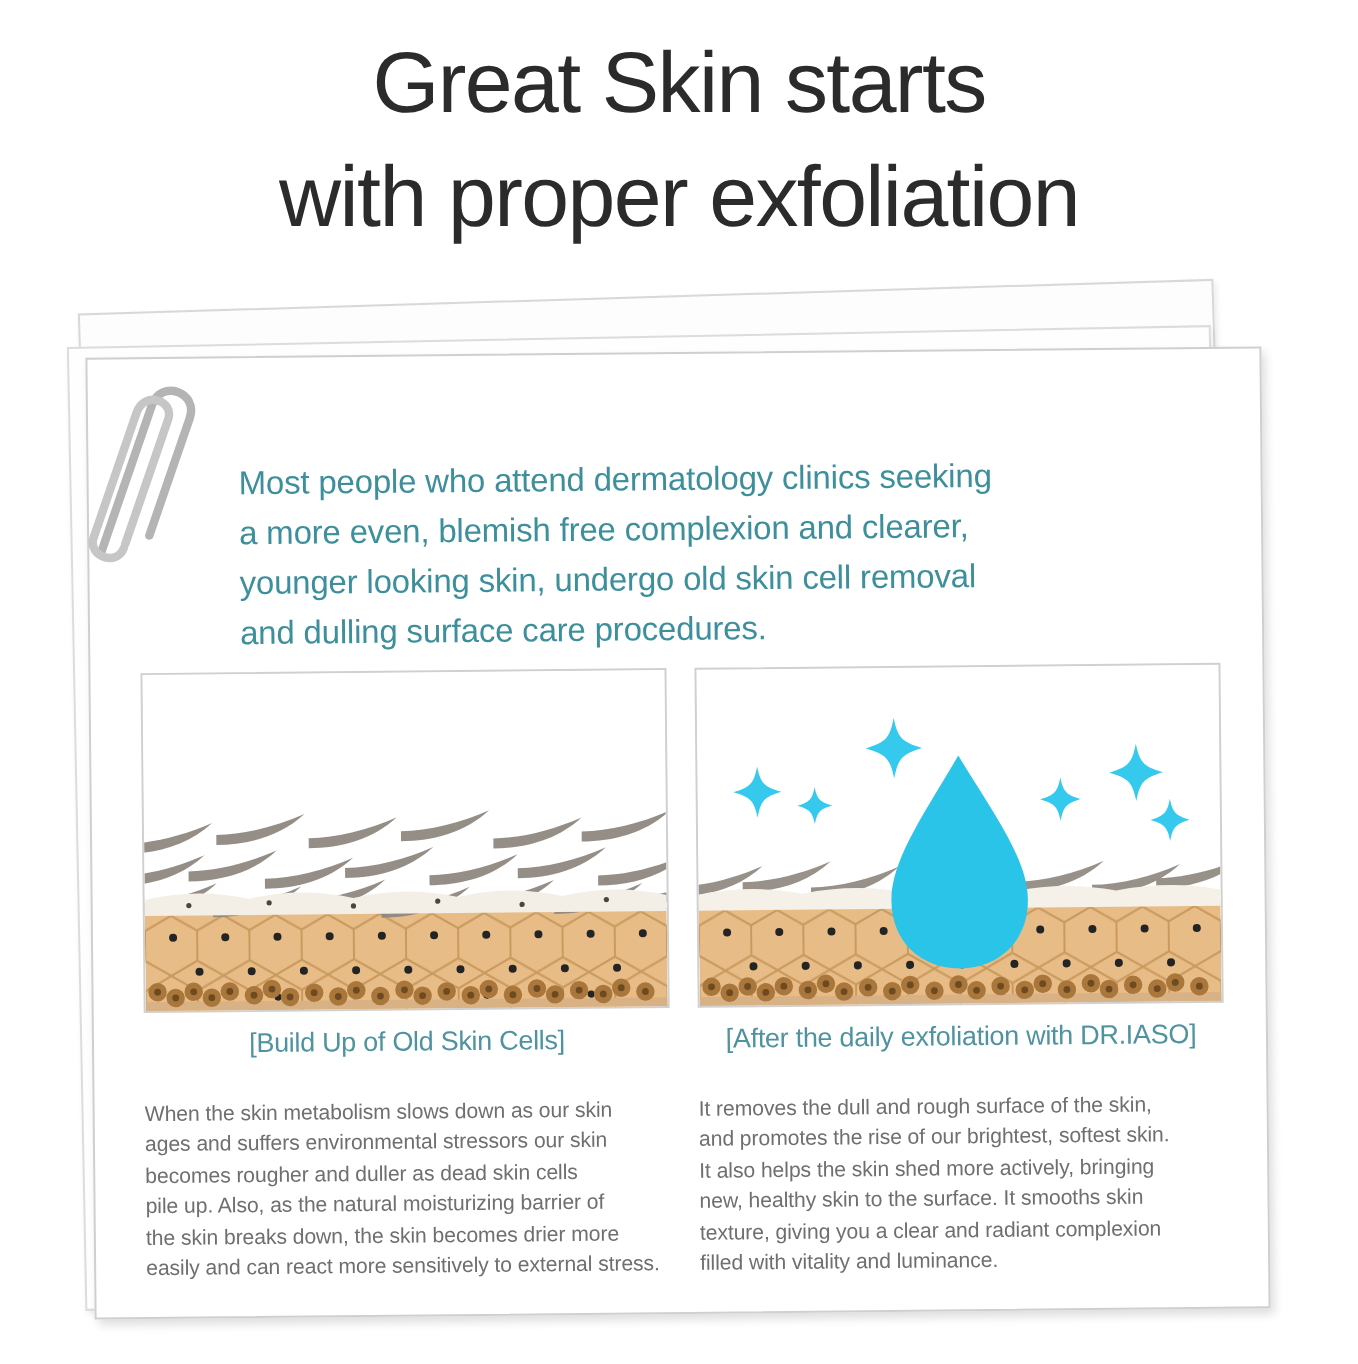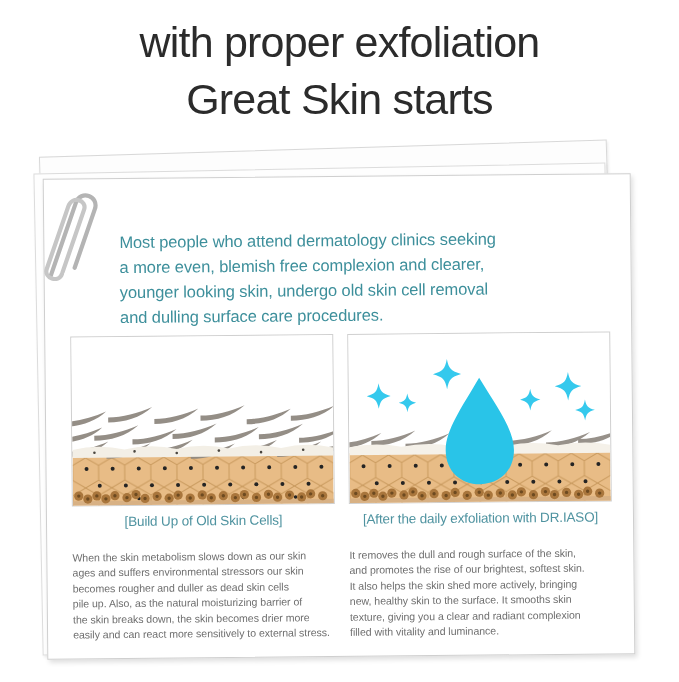--- a/index.html
+++ b/index.html
@@ -159,22 +159,22 @@
     font-size: 10.6px;
     line-height: 15.4px;
     letter-spacing: -0.05px;
   }
   .body-col .line { display: block; white-space: nowrap; }
 </style>
 </head>
 <body>
 
 <div class="headline">
+  <span class="line">Great Skin starts</span>
   <span class="line">with proper exfoliation</span>
-  <span class="line">Great Skin starts</span>
 </div>
 
 <div class="paper-stack">
 
   <div class="sheet-back"></div>
   <div class="sheet-mid"></div>
   <div class="sheet-front"></div>
 
   <svg class="paperclip" viewBox="0 0 46 110">
     <path d="M14 104 L14 26 C14 12 34 12 34 26 L34 88" fill="none" stroke="#b4b4b4" stroke-width="4.2" stroke-linecap="round"></path>

